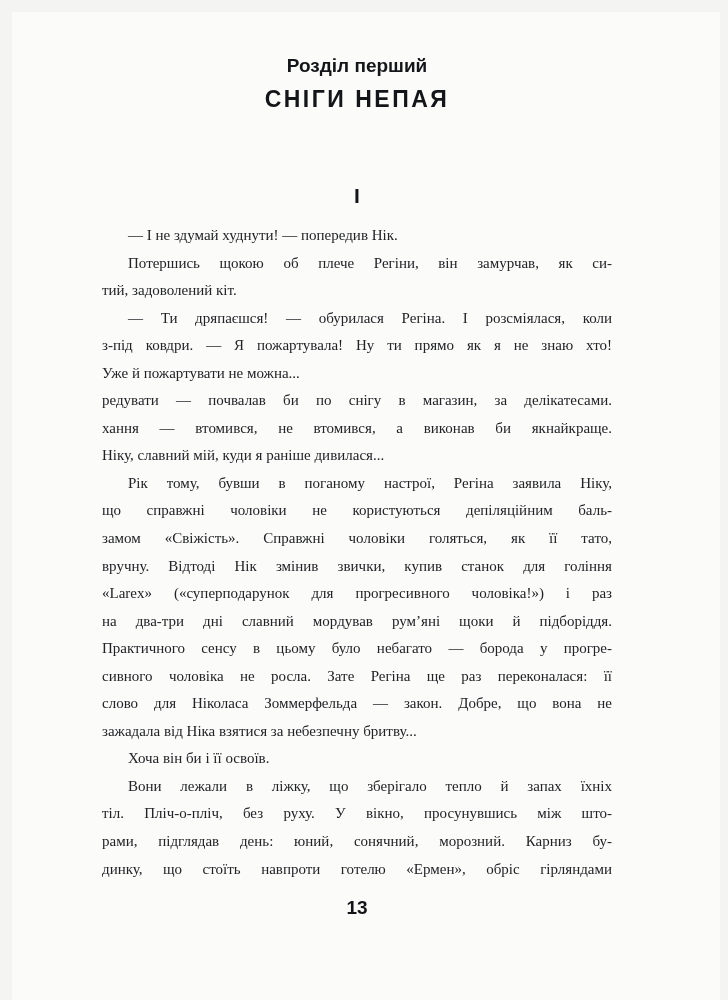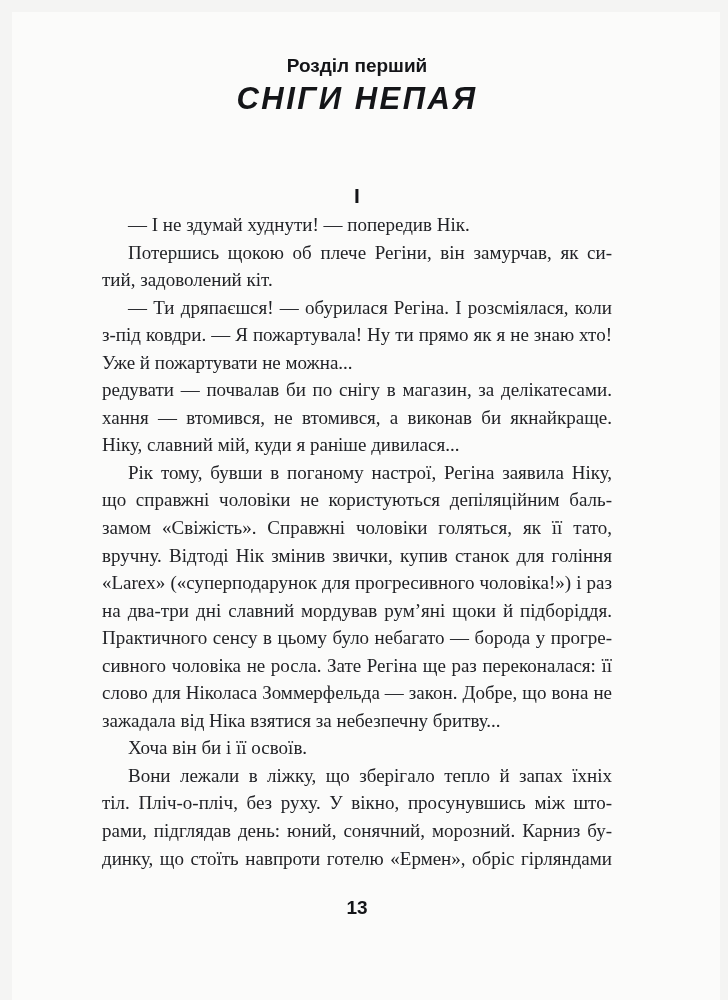--- a/index.html
+++ b/index.html
@@ -19,34 +19,33 @@
   .col{position:absolute;left:82px;width:518px;}
   .chapter-label{
     top:39px;text-align:center;
     font-family:"Liberation Sans", sans-serif;
     font-weight:bold;font-size:19px;line-height:22px;
     color:var(--heading-ink);
   }
   .chapter-title{
     top:69px;text-align:center;
     font-family:"Liberation Sans", sans-serif;
-    font-weight:bold;font-size:31px;line-height:28px;
+    font-weight:bold;font-size:23px;line-height:28px;
     letter-spacing:2.5px;
     color:var(--heading-ink);
-    font-style:italic;
   }
   .section-number{
     top:169px;text-align:center;
     font-family:"Liberation Sans", sans-serif;
     font-weight:bold;font-size:21px;line-height:22px;
     color:var(--heading-ink);
   }
   .body-text{
-    top:193px;
-    font-size:19px;line-height:23.55px;
+    top:204px;
+    font-size:15px;line-height:23.55px;
     color:var(--ink);
   }
   .line{
     height:23.55px;overflow:hidden;
     text-align:left;
     white-space:normal;
   }
   .line.j{
     text-align:justify;
     -moz-text-align-last:justify;

